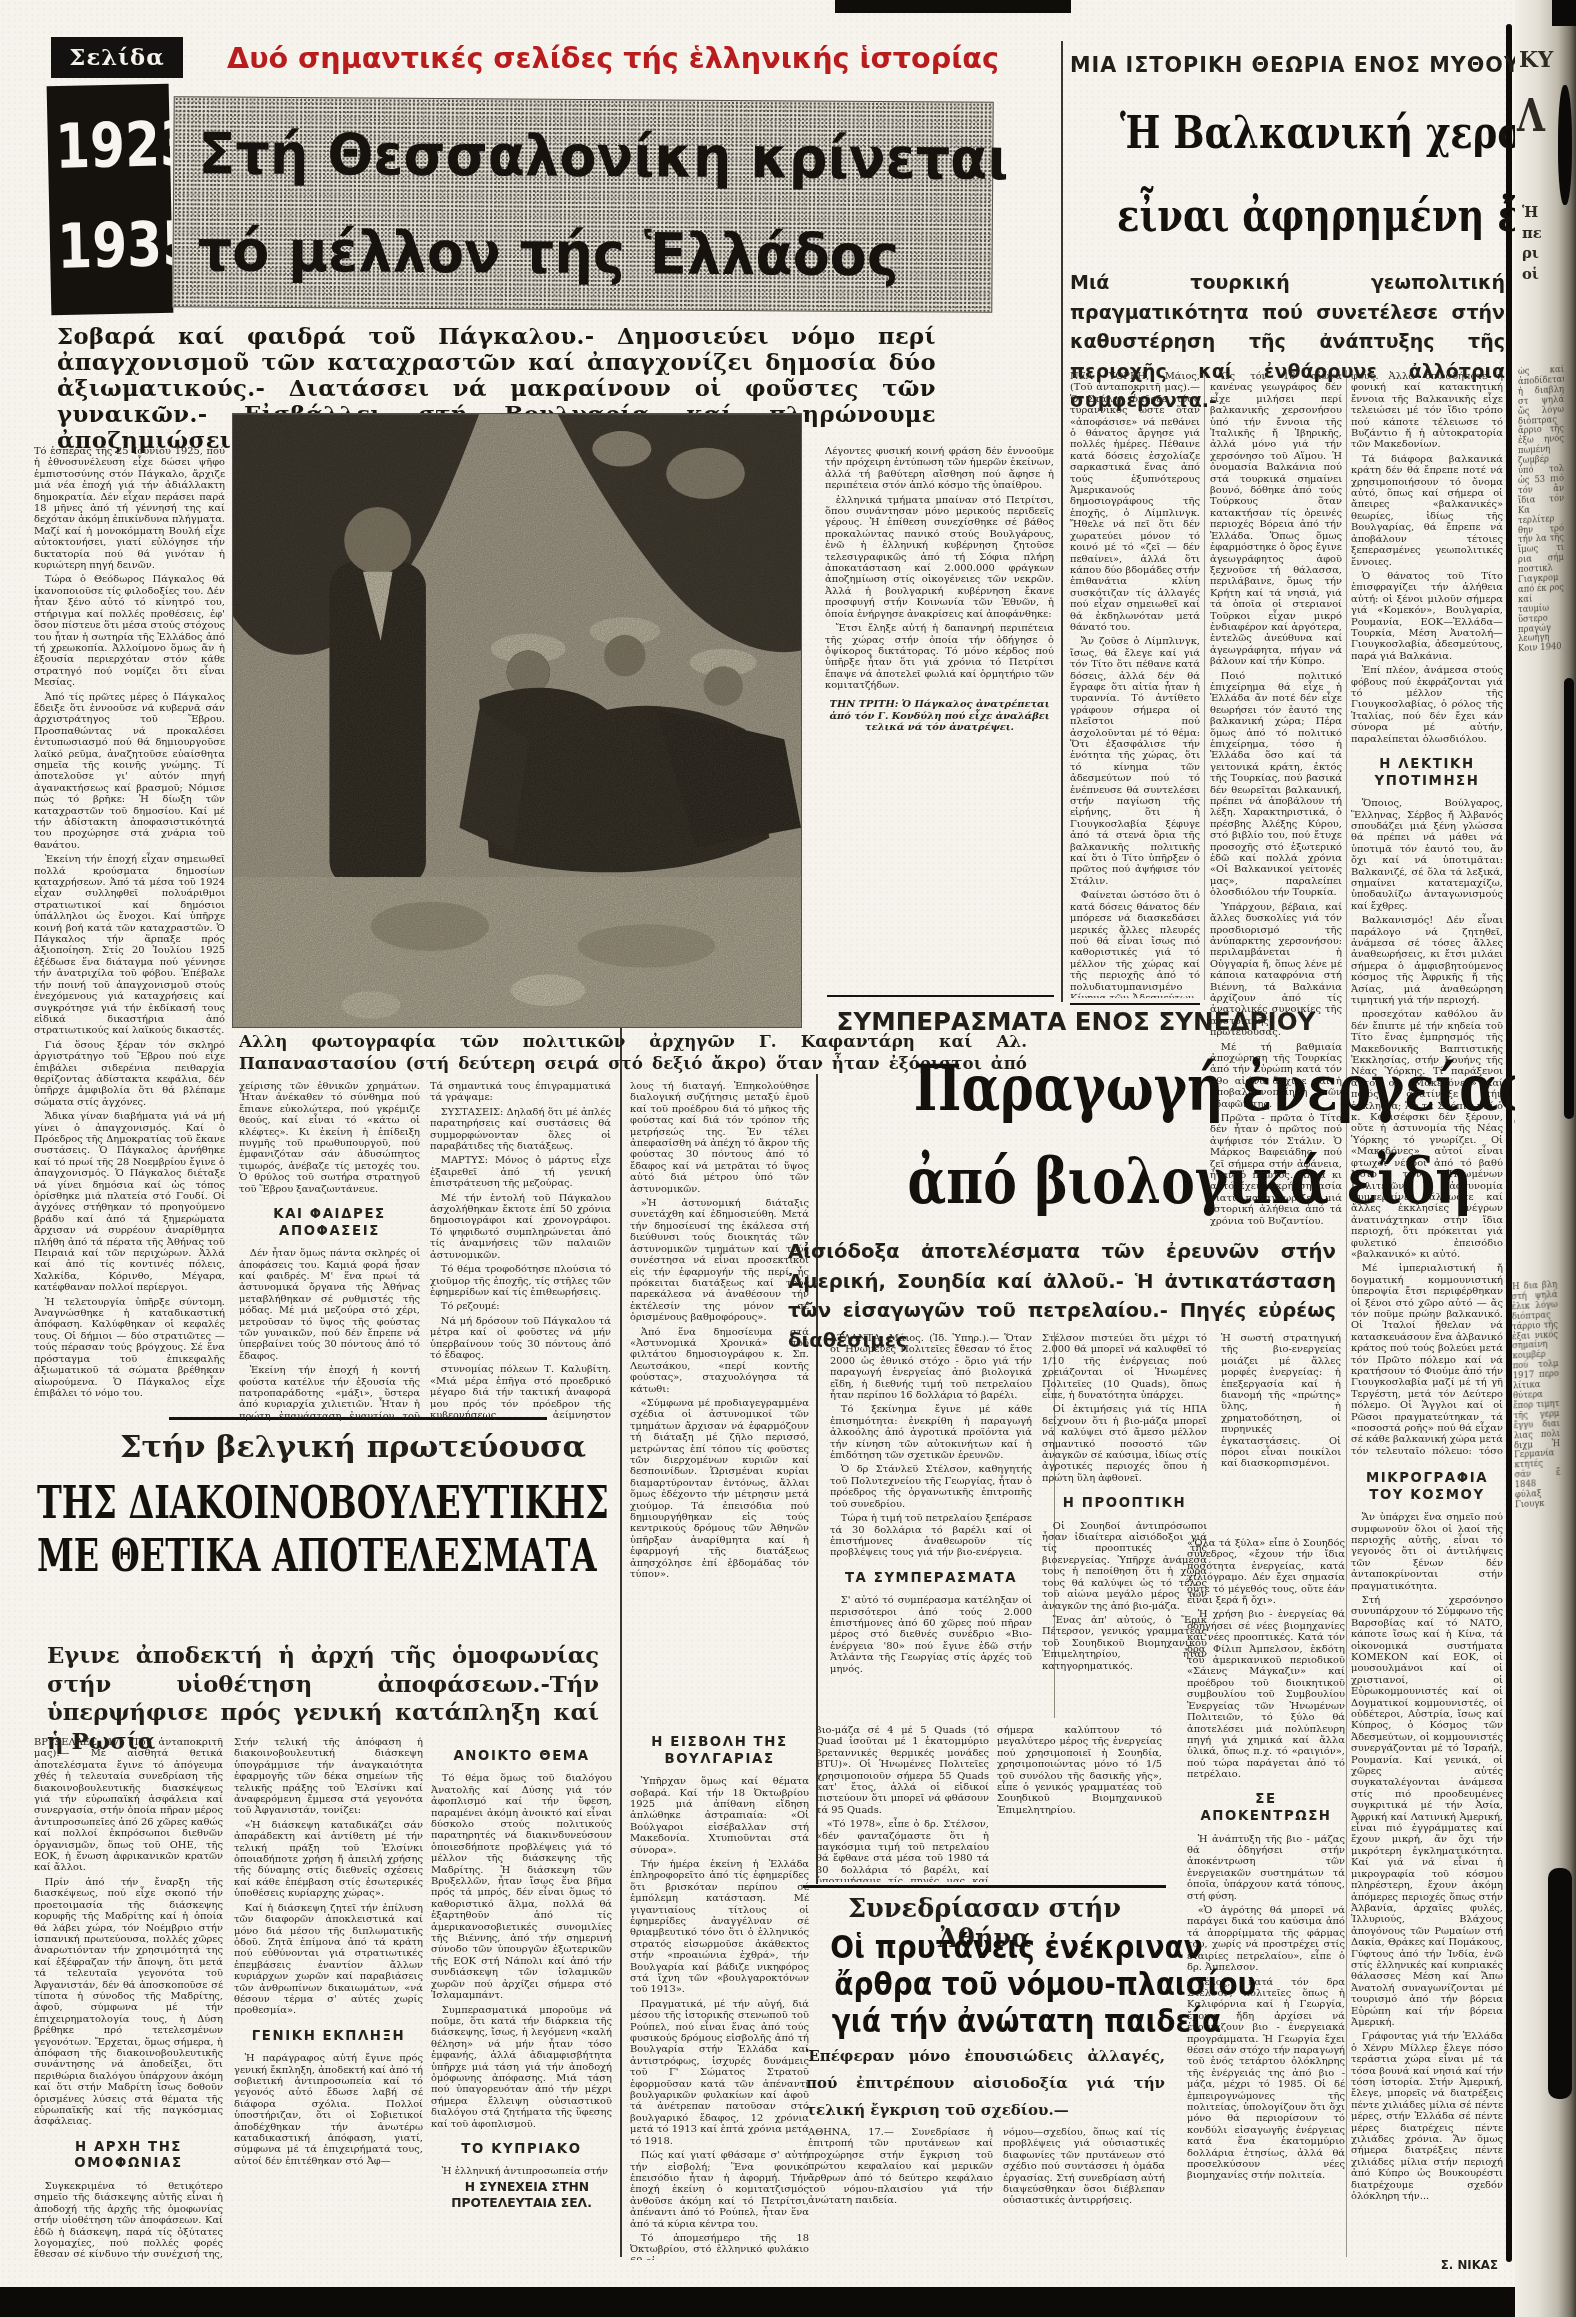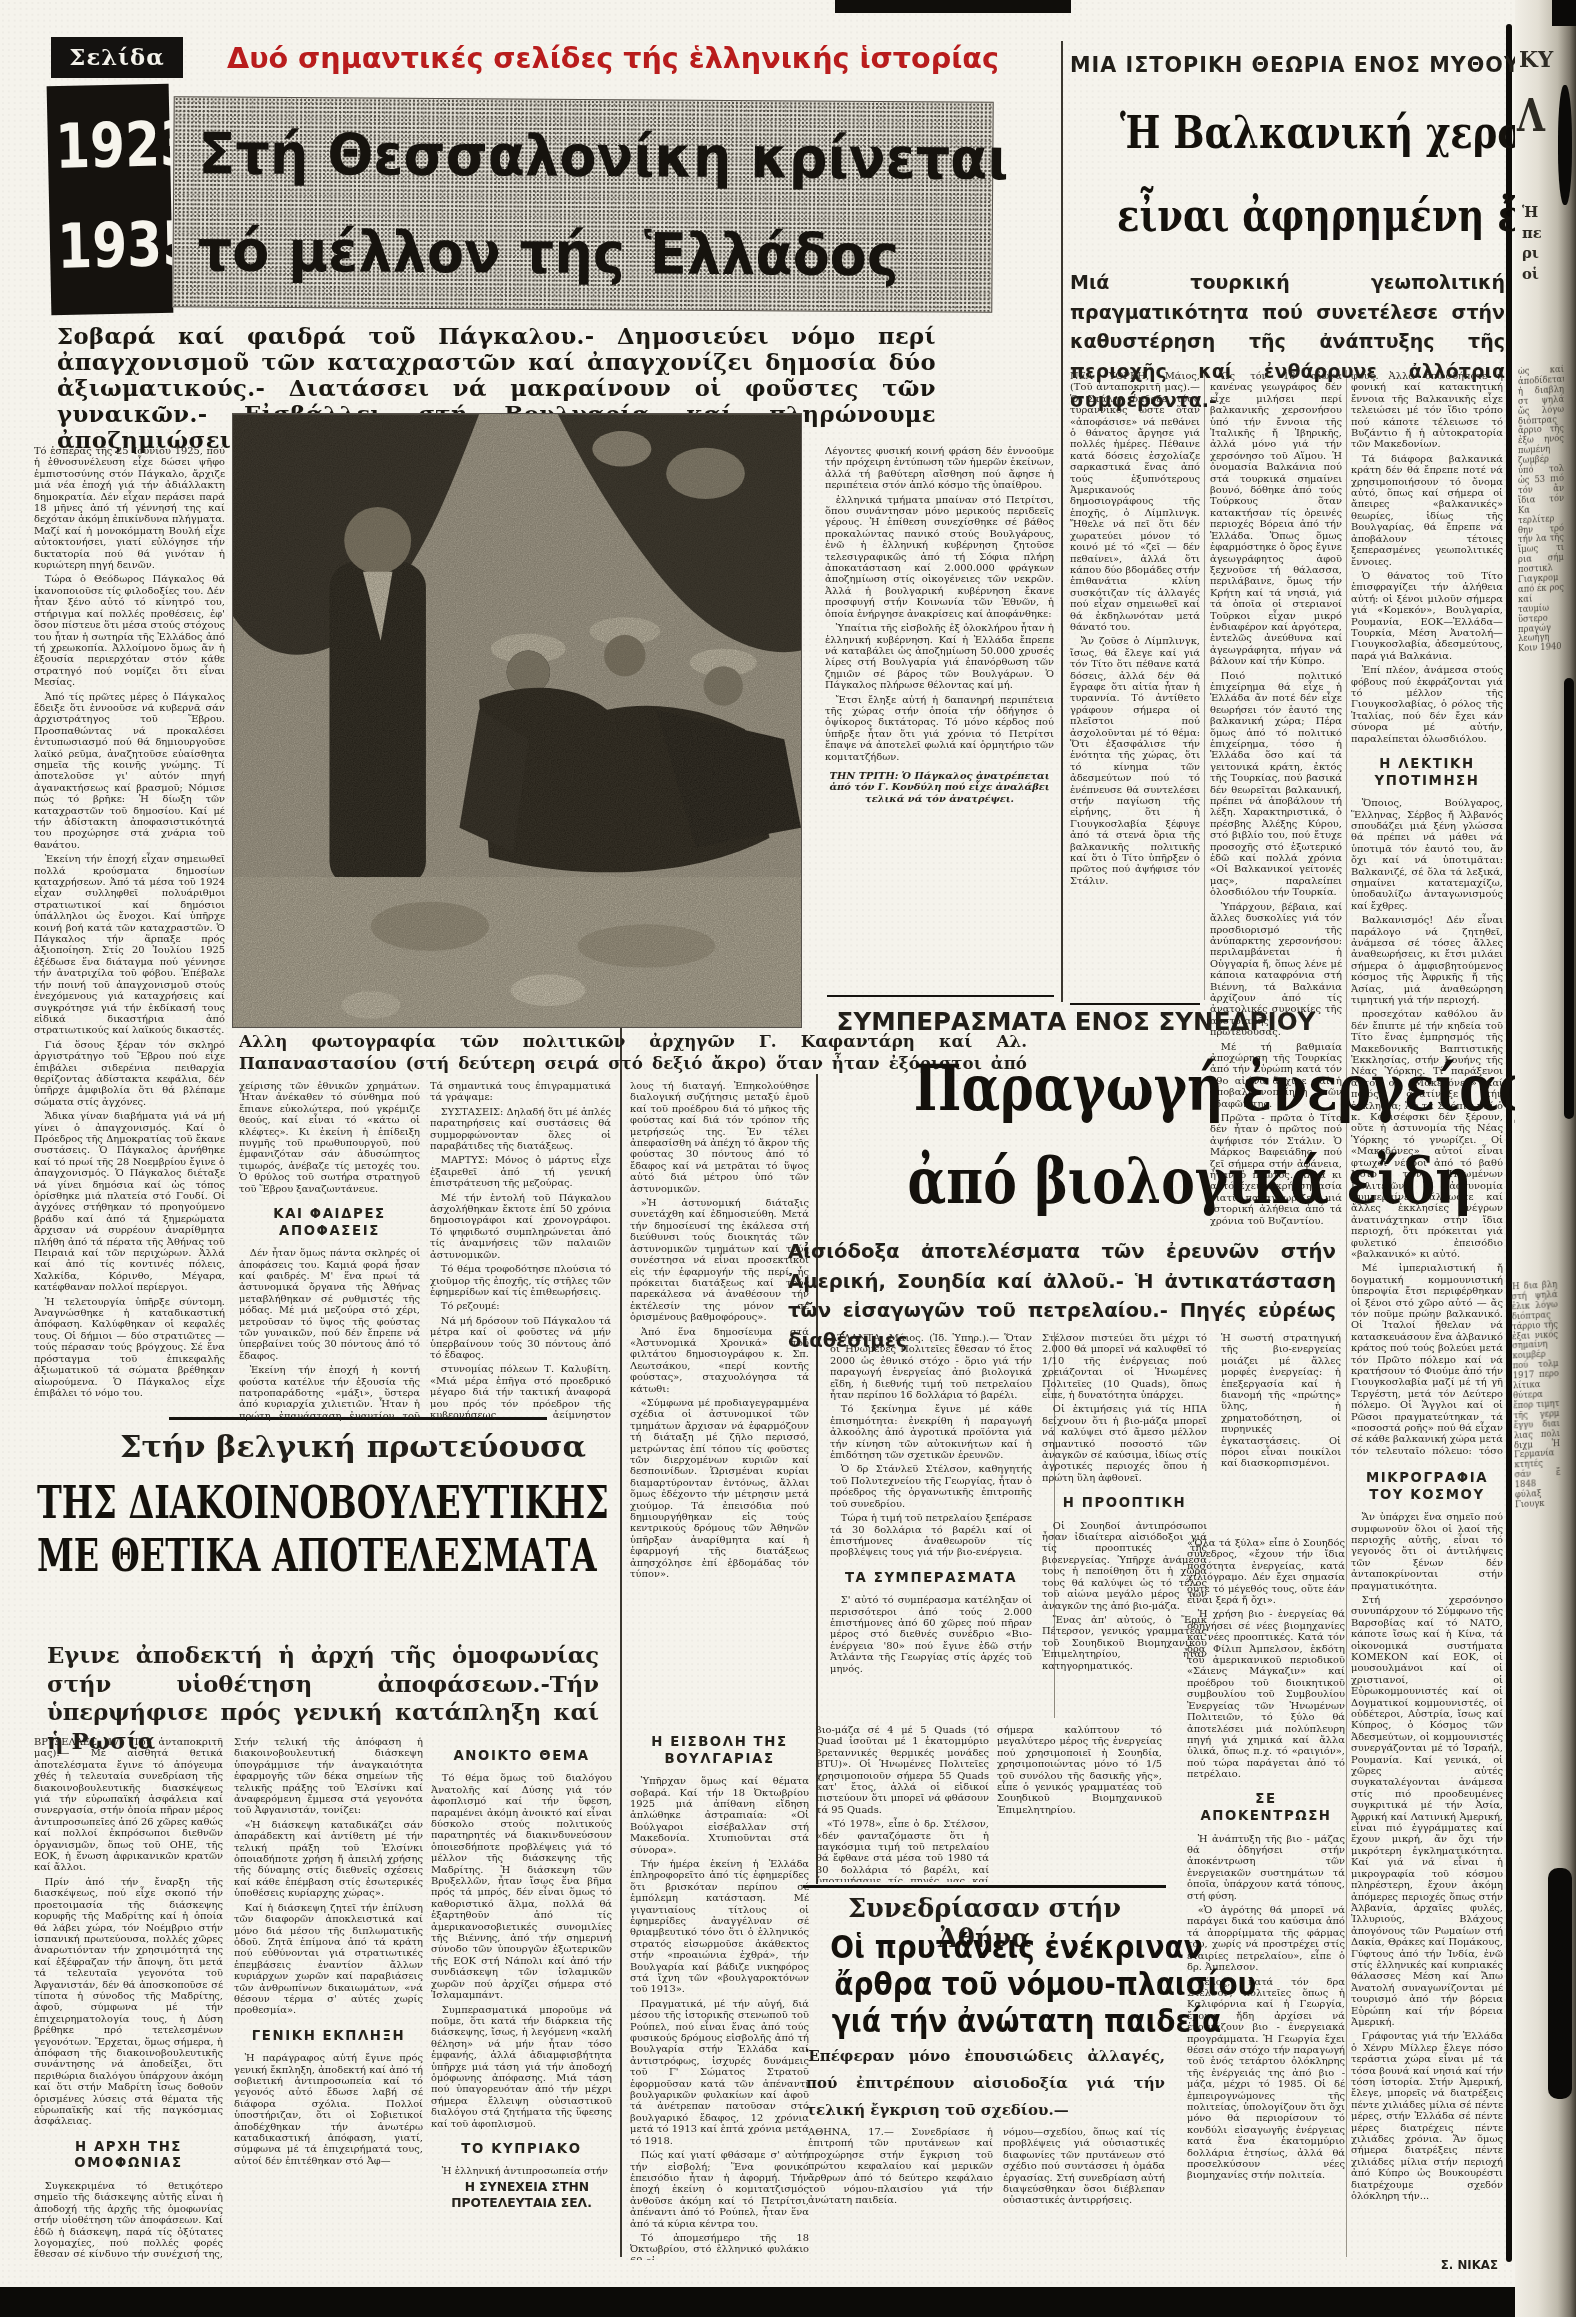--- a/index.html
+++ b/index.html
@@ -232,34 +232,34 @@
   <h4 class="sh">Η ΕΙΣΒΟΛΗ ΤΗΣ ΒΟΥΛΓΑΡΙΑΣ</h4>
   <p class="p it">Ὑπῆρχαν ὅμως καί θέματα σοβαρά. Καί τήν 18 Ὀκτωβρίου 1925 μιά ἀπίθανη εἴδηση ἁπλώθηκε ἀστραπιαία: «Οἱ Βούλγαροι εἰσέβαλλαν στή Μακεδονία. Χτυπιοῦνται στά σύνορα».</p>
   <p class="p">Τήν ἡμέρα ἐκείνη ἡ Ἑλλάδα ἐπληροφορεῖτο ἀπό τίς ἐφημερίδες ὅτι βρισκόταν περίπου σέ ἐμπόλεμη κατάσταση. Μέ γιγαντιαίους τίτλους οἱ ἐφημερίδες ἀναγγέλναν σέ θριαμβευτικό τόνο ὅτι ὁ ἑλληνικός στρατός εἰσωρμοῦσε ἀκάθεκτος στήν «προαιώνια ἐχθρά», τήν Βουλγαρία καί βάδιζε νικηφόρος στά ἴχνη τῶν «βουλγαροκτόνων τοῦ 1913».</p>
   <p class="p">Πραγματικά, μέ τήν αὐγή, διά μέσου τῆς ἱστορικῆς στενωποῦ τοῦ Ρούπελ, πού εἶναι ἕνας ἀπό τούς φυσικούς δρόμους εἰσβολῆς ἀπό τή Βουλγαρία στήν Ἑλλάδα καί ἀντιστρόφως, ἰσχυρές δυνάμεις τοῦ Γ' Σώματος Στρατοῦ ἐφορμοῦσαν κατά τῶν ἀπέναντι βουλγαρικῶν φυλακίων καί ἀφοῦ τά ἀνέτρεπαν πατοῦσαν στό βουλγαρικό ἔδαφος, 12 χρόνια μετά τό 1913 καί ἑπτά χρόνια μετά τό 1918.</p>
   <p class="p">Πώς καί γιατί φθάσαμε σ' αὐτή τήν εἰσβολή; Ἕνα φονικό ἐπεισόδιο ἦταν ἡ ἀφορμή. Τήν ἐποχή ἐκείνη ὁ κομιτατζισμός ἀνθοῦσε ἀκόμη καί τό Πετρίτσι, ἀπέναντι ἀπό τό Ρούπελ, ἦταν ἕνα ἀπό τά κύρια κέντρα του.</p>
   <p class="p">Τό ἀπομεσήμερο τῆς 18 Ὀκτωβρίου, στό ἑλληνικό φυλάκιο 69 οἱ...</p>
 </div>
 <div id="c5" class="col">
   <p class="p noind">Λέγοντες φυσική κοινή φράση δέν ἐννοοῦμε τήν πρόχειρη ἐντύπωση τῶν ἡμερῶν ἐκείνων, ἀλλά τή βαθύτερη αἴσθηση πού ἄφησε ἡ περιπέτεια στόν ἁπλό κόσμο τῆς ὑπαίθρου.</p>
   <p class="p">ἑλληνικά τμήματα μπαίναν στό Πετρίτσι, ὅπου συνάντησαν μόνο μερικούς περιδεεῖς γέρους. Ἡ ἐπίθεση συνεχίσθηκε σέ βάθος προκαλώντας πανικό στούς Βουλγάρους, ἐνῶ ἡ ἑλληνική κυβέρνηση ζητοῦσε τελεσιγραφικῶς ἀπό τή Σόφια πλήρη ἀποκατάσταση καί 2.000.000 φράγκων ἀποζημίωση στίς οἰκογένειες τῶν νεκρῶν. Ἀλλά ἡ βουλγαρική κυβέρνηση ἔκανε προσφυγή στήν Κοινωνία τῶν Ἐθνῶν, ἡ ὁποία ἐνήργησε ἀνακρίσεις καί ἀποφάνθηκε:</p>
-  <p class="p">Ὑπαίτια τῆς εἰσβολῆς ἐξ ὁλοκλήρου ἦταν ἡ ἑλληνική κυβέρνηση. Καί ἡ Ἑλλάδα ἔπρεπε νά καταβάλει ὡς ἀποζημίωση 50.000 χρυσές λίρες στή Βουλγαρία γιά ἐπανόρθωση τῶν ζημιῶν σέ βάρος τῶν Βουλγάρων. Ὁ Πάγκαλος πλήρωσε θέλοντας καί μή.</p>
   <p class="p">Ἔτσι ἔληξε αὐτή ἡ δαπανηρή περιπέτεια τῆς χώρας στήν ὁποία τήν ὁδήγησε ὁ ὀψίκορος δικτάτορας. Τό μόνο κέρδος πού ὑπῆρξε ἦταν ὅτι γιά χρόνια τό Πετρίτσι ἔπαψε νά ἀποτελεῖ φωλιά καί ὁρμητήριο τῶν κομιτατζήδων.</p>
   <p class="promo">ΤΗΝ ΤΡΙΤΗ: Ὁ Πάγκαλος ἀνατρέπεται ἀπό τόν Γ. Κονδύλη πού εἶχε ἀναλάβει τελικά νά τόν ἀνατρέψει.</p>
 </div>
 
 <div id="bkick" class="abs">ΜΙΑ ΙΣΤΟΡΙΚΗ ΘΕΩΡΙΑ ΕΝΟΣ ΜΥΘΟΥ</div>
 <div id="bhl" class="abs">
   <div class="l"><span class="cond ccenter cx84">Ἡ Βαλκανική χερσόνησος</span></div>
   <div class="l"><span class="cond ccenter cx84">εἶναι ἀφηρημένη ἔννοια</span></div>
 </div>
 <div id="bsub" class="abs">Μιά τουρκική γεωπολιτική πραγματικότητα πού συνετέλεσε στήν καθυστέρηση τῆς ἀνάπτυξης τῆς περιοχῆς καί ἐνθάρρυνε ἀλλότρια συμφέροντα.-</div>
 <div id="b1" class="col">
   <p class="p noind">ΝΕΑ ΥΟΡΚΗ, Μάιος, (Τοῦ ἀνταποκριτῆ μας).— Ὁ Στάλιν ὑπῆρξε τόσο τυραννικός ὥστε ὅταν «ἀποφάσισε» νά πεθάνει ὁ θάνατος ἄργησε γιά πολλές ἡμέρες. Πέθαινε κατά δόσεις ἐσχολίαζε σαρκαστικά ἕνας ἀπό τούς ἐξυπνότερους Ἀμερικανούς δημοσιογράφους τῆς ἐποχῆς, ὁ Λίμπλινγκ. Ἤθελε νά πεῖ ὅτι δέν χωρατεύει μόνον τό κοινό μέ τό «ζεῖ — δέν πεθαίνει», ἀλλά ὅτι κάπου δύο βδομάδες στήν ἐπιθανάτια κλίνη συσκότιζαν τίς ἀλλαγές πού εἶχαν σημειωθεῖ καί θά ἐκδηλωνόταν μετά θάνατό του.</p>
   <p class="p">Ἄν ζοῦσε ὁ Λίμπλινγκ, ἴσως, θά ἔλεγε καί γιά τόν Τίτο ὅτι πέθανε κατά δόσεις, ἀλλά δέν θά ἔγραφε ὅτι αἰτία ἦταν ἡ τυραννία. Τό ἀντίθετο γράφουν σήμερα οἱ πλεῖστοι πού ἀσχολοῦνται μέ τό θέμα: Ὅτι ἐξασφάλισε τήν ἑνότητα τῆς χώρας, ὅτι τό κίνημα τῶν ἀδεσμεύτων πού τό ἐνέπνευσε θά συντελέσει στήν παγίωση τῆς εἰρήνης, ὅτι ἡ Γιουγκοσλαβία ξέφυγε ἀπό τά στενά ὅρια τῆς βαλκανικῆς πολιτικῆς καί ὅτι ὁ Τίτο ὑπῆρξεν ὁ πρῶτος πού ἀψήφισε τόν Στάλιν.</p>
+  <p class="p" bind="x">Φαίνεται ὡστόσο ὅτι ὁ κατά δόσεις θάνατος δέν μπόρεσε νά διασκεδάσει μερικές ἄλλες πλευρές πού θά εἶναι ἴσως πιό καθοριστικές γιά τό μέλλον τῆς χώρας καί τῆς περιοχῆς ἀπό τό πολυδιατυμπανισμένο Κίνημα τῶν Ἀδεσμεύτων.</p>
 
 </div>
 <div id="b2" class="col">
   <p class="p">Ὡς τόν 18 αἰώνα κανένας γεωγράφος δέν εἶχε μιλήσει περί βαλκανικῆς χερσονήσου ὑπό τήν ἔννοια τῆς Ἰταλικῆς ἤ Ἰβηρικῆς, ἀλλά μόνο γιά τήν χερσόνησο τοῦ Αἵμου. Ἡ ὀνομασία Βαλκάνια πού στά τουρκικά σημαίνει βουνό, δόθηκε ἀπό τούς Τούρκους ὅταν κατακτήσαν τίς ὀρεινές περιοχές Βόρεια ἀπό τήν Ἑλλάδα. Ὅπως ὅμως ἐφαρμόστηκε ὁ ὅρος ἔγινε ἀγεωγράφητος ἀφοῦ ξεχνοῦσε τή θάλασσα, περιλάβαινε, ὅμως τήν Κρήτη καί τά νησιά, γιά τά ὁποῖα οἱ στεριανοί Τοῦρκοι εἶχαν μικρό ἐνδιαφέρον καί ἀργότερα, ἐντελῶς ἀνεύθυνα καί ἀγεωγράφητα, πήγαν νά βάλουν καί τήν Κύπρο.</p>
   <p class="p">Ποιό πολιτικό ἐπιχείρημα θά εἶχε ἡ Ἑλλάδα ἄν ποτέ δέν εἶχε θεωρήσει τόν ἑαυτό της βαλκανική χώρα; Πέρα ὅμως ἀπό τό πολιτικό ἐπιχείρημα, τόσο ἡ Ἑλλάδα ὅσο καί τά γειτονικά κράτη, ἐκτός τῆς Τουρκίας, πού βασικά δέν θεωρεῖται βαλκανική, πρέπει νά ἀποβάλουν τή λέξη. Χαρακτηριστικά, ὁ πρέσβης Ἀλέξης Κύρου, στό βιβλίο του, πού ἔτυχε προσοχῆς στό ἐξωτερικό ἐδῶ καί πολλά χρόνια «Οἱ Βαλκανικοί γείτονές μας», παραλείπει ὁλοσδιόλου τήν Τουρκία.</p>
   <p class="p">Ὑπάρχουν, βέβαια, καί ἄλλες δυσκολίες γιά τόν προσδιορισμό τῆς ἀνύπαρκτης χερσονήσου: περιλαμβάνεται ἡ Οὑγγαρία ἤ, ὅπως λένε μέ κάποια καταφρόνια στή Βιέννη, τά Βαλκάνια ἀρχίζουν ἀπό τίς ἀνατολικές συνοικίες τῆς αὐστριακῆς πρωτεύουσας.</p>
   <p class="p">Μέ τή βαθμιαία ἀποχώρηση τῆς Τουρκίας ἀπό τήν Εὐρώπη κατά τόν 19ο αἰώνα ἄρχισε καί ἡ ἀποβαλκανοποίηση τῶν ἐδαφῶν της.</p>
   <p class="p">Πρῶτα - πρῶτα ὁ Τίτο δέν ἦταν ὁ πρῶτος πού ἀψήφισε τόν Στάλιν. Ὁ Μάρκος Βαφειάδης, πού ζεῖ σήμερα στήν ἀφάνεια, ἦταν ὁ πρῶτος. Ἀλλά κι αὐτό ἔχει μικρή σημασία γιατί παραγνωρίζει μιά ἱστορική ἀλήθεια ἀπό τά χρόνια τοῦ Βυζαντίου.</p>
 </div>
 <div id="b3a" class="col">

